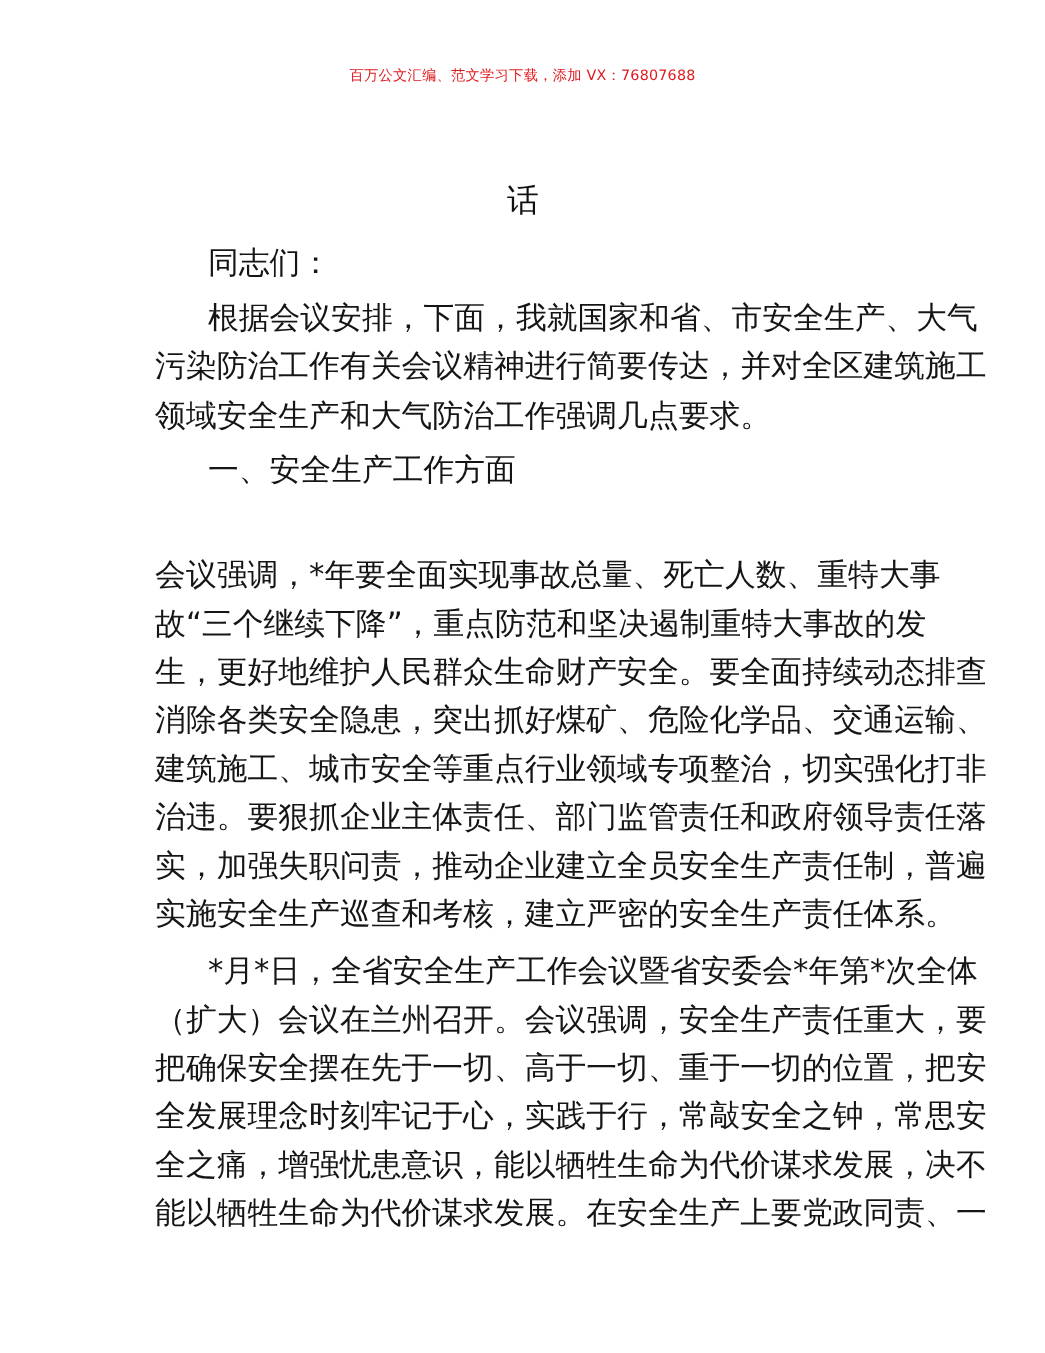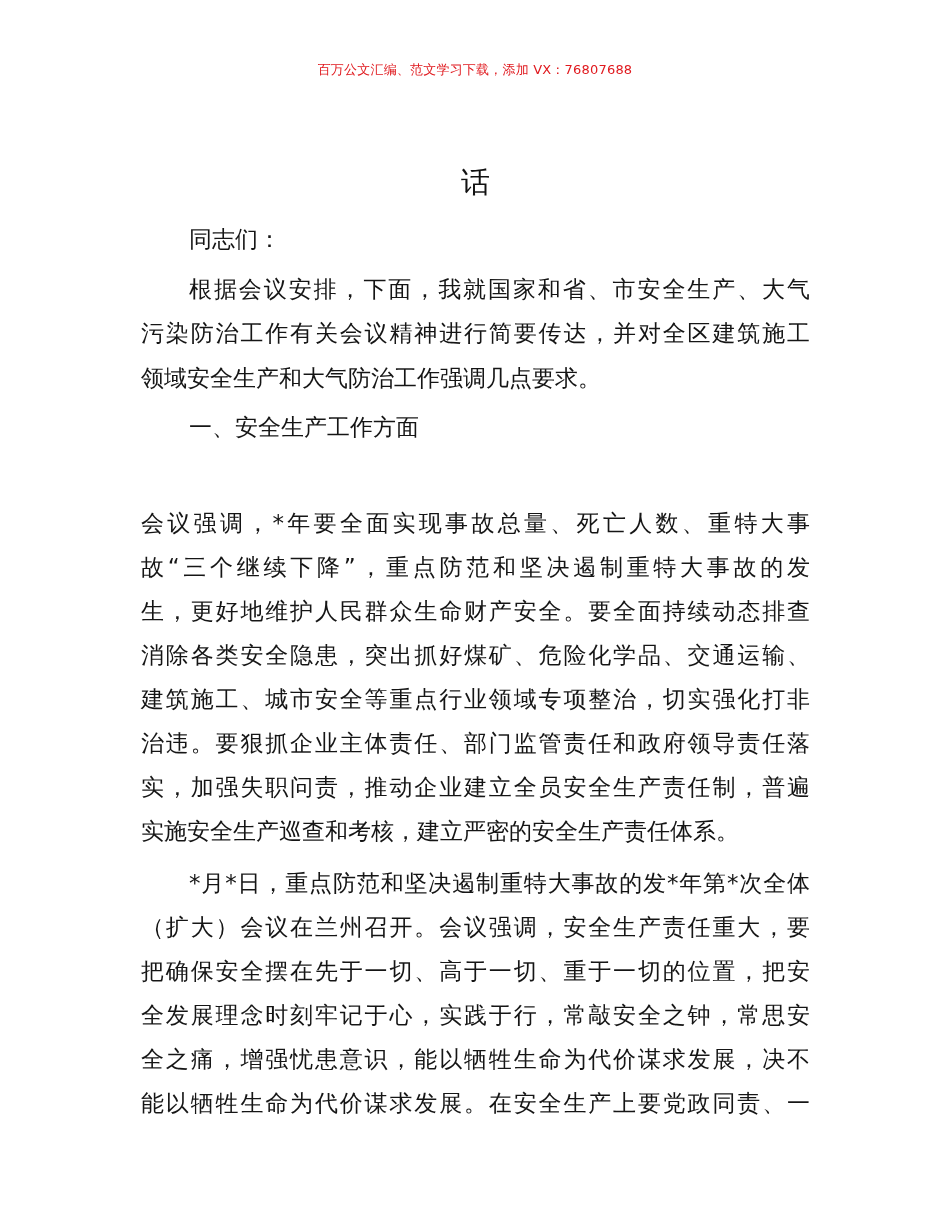--- a/index.html
+++ b/index.html
@@ -5,21 +5,21 @@
   html, body { margin: 0; padding: 0; background: #ffffff; }
   body { width: 950px; height: 1230px; position: relative; overflow: hidden;
          font-family: "DejaVu Sans", "Liberation Sans", sans-serif; color: #1a1a1a; }
   .page { position: absolute; left: 0; top: 0; width: 950px; height: 1230px; background: #fff; }
   .watermark { position: absolute; top: 56px; left: 0; width: 950px; text-align: center;
                font-size: 13px; color: #e0191e; line-height: 28px; letter-spacing: 0.2px; }
   .title { position: absolute; left: 141px; width: 669px; text-align: center;
            font-size: 29px; line-height: 40px; color: #111; }
   .title.l1 { top: 117px; }
   .title.l2 { top: 162px; }
-  .line { position: absolute; left: 141px; width: 669px; font-size: 23px; line-height: 34px;
+  .line { position: absolute; left: 141px; width: 669px; font-size: 28px; line-height: 34px;
           white-space: nowrap; text-align: justify; text-align-last: justify; color: #151515; }
   .line.indent { left: 189px; width: 621px; }
   .line.last { text-align-last: left; }
 </style>
 </head>
 <body>
 
 <div class="page">
   <div class="watermark">百万公文汇编、范文学习下载，添加 VX：76807688</div>
 
@@ -35,19 +35,19 @@
 
   <div class="line" style="top:506px">会议强调，*年要全面实现事故总量、死亡人数、重特大事</div>
   <div class="line" style="top:550px">故“三个继续下降”，重点防范和坚决遏制重特大事故的发</div>
   <div class="line" style="top:594px">生，更好地维护人民群众生命财产安全。要全面持续动态排查</div>
   <div class="line" style="top:638px">消除各类安全隐患，突出抓好煤矿、危险化学品、交通运输、</div>
   <div class="line" style="top:682px">建筑施工、城市安全等重点行业领域专项整治，切实强化打非</div>
   <div class="line" style="top:726px">治违。要狠抓企业主体责任、部门监管责任和政府领导责任落</div>
   <div class="line" style="top:770px">实，加强失职问责，推动企业建立全员安全生产责任制，普遍</div>
   <div class="line last" style="top:814px">实施安全生产巡查和考核，建立严密的安全生产责任体系。</div>
 
-  <div class="line indent" style="top:866px">*月*日，重点防范和坚决遏制重特大事故的发*年第*次全体</div>
+  <div class="line indent" style="top:866px">*月*日，全省安全生产工作会议暨省安委会*年第*次全体</div>
   <div class="line" style="top:910px">（扩大）会议在兰州召开。会议强调，安全生产责任重大，要</div>
   <div class="line" style="top:954px">把确保安全摆在先于一切、高于一切、重于一切的位置，把安</div>
   <div class="line" style="top:998px">全发展理念时刻牢记于心，实践于行，常敲安全之钟，常思安</div>
   <div class="line" style="top:1042px">全之痛，增强忧患意识，能以牺牲生命为代价谋求发展，决不</div>
   <div class="line" style="top:1086px">能以牺牲生命为代价谋求发展。在安全生产上要党政同责、一</div>
 </div>
 
 </body></html>

